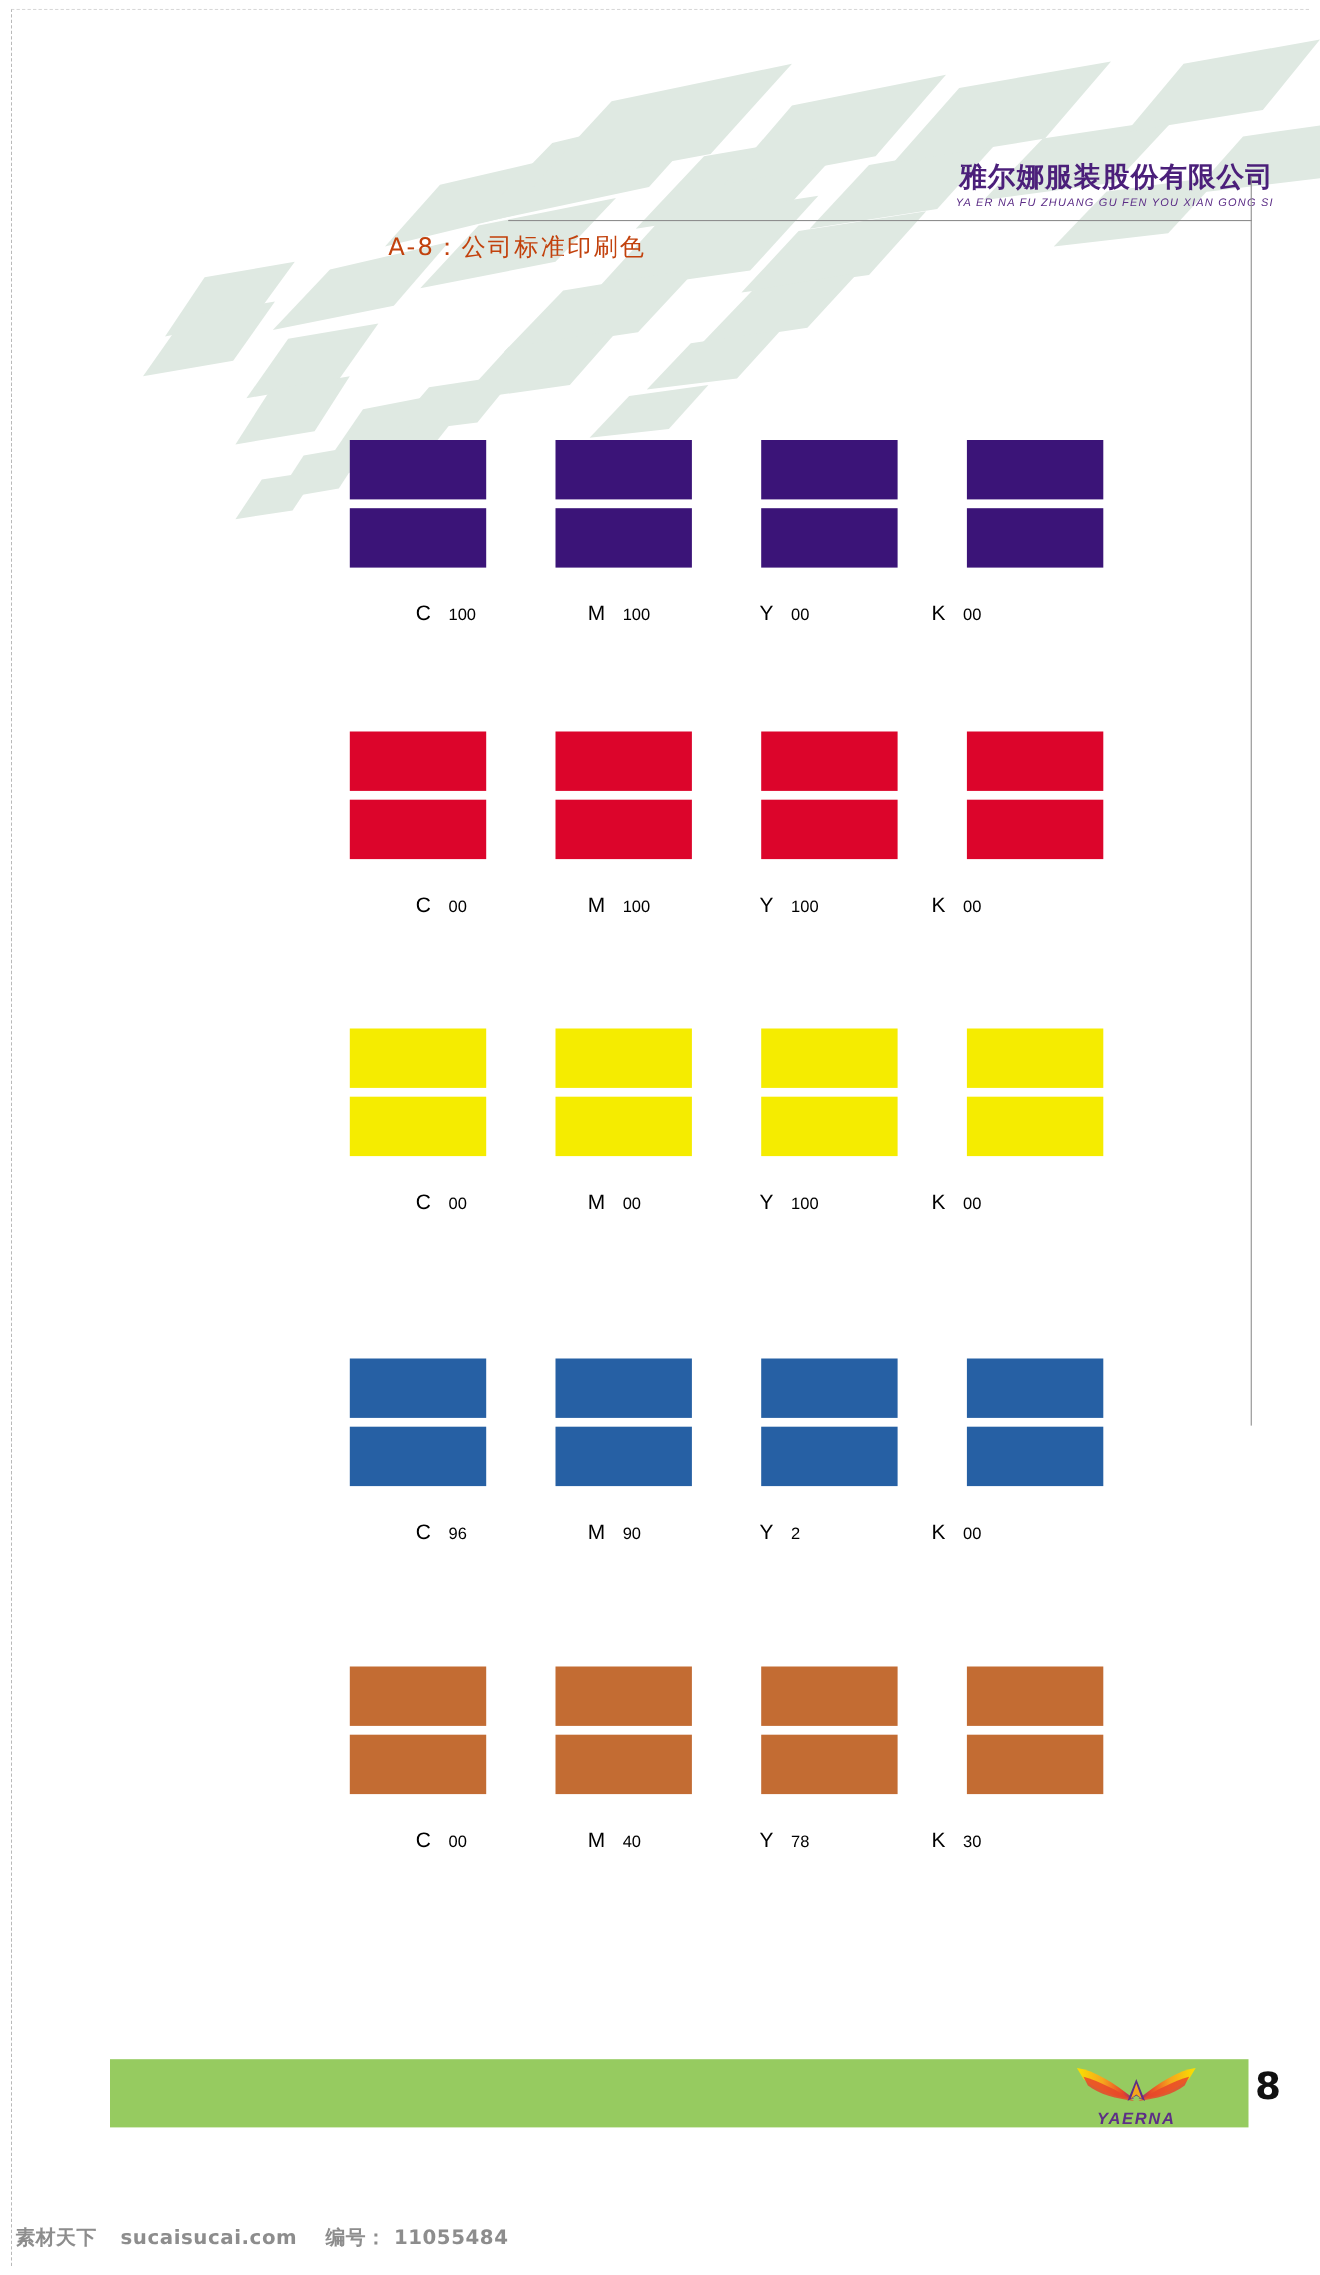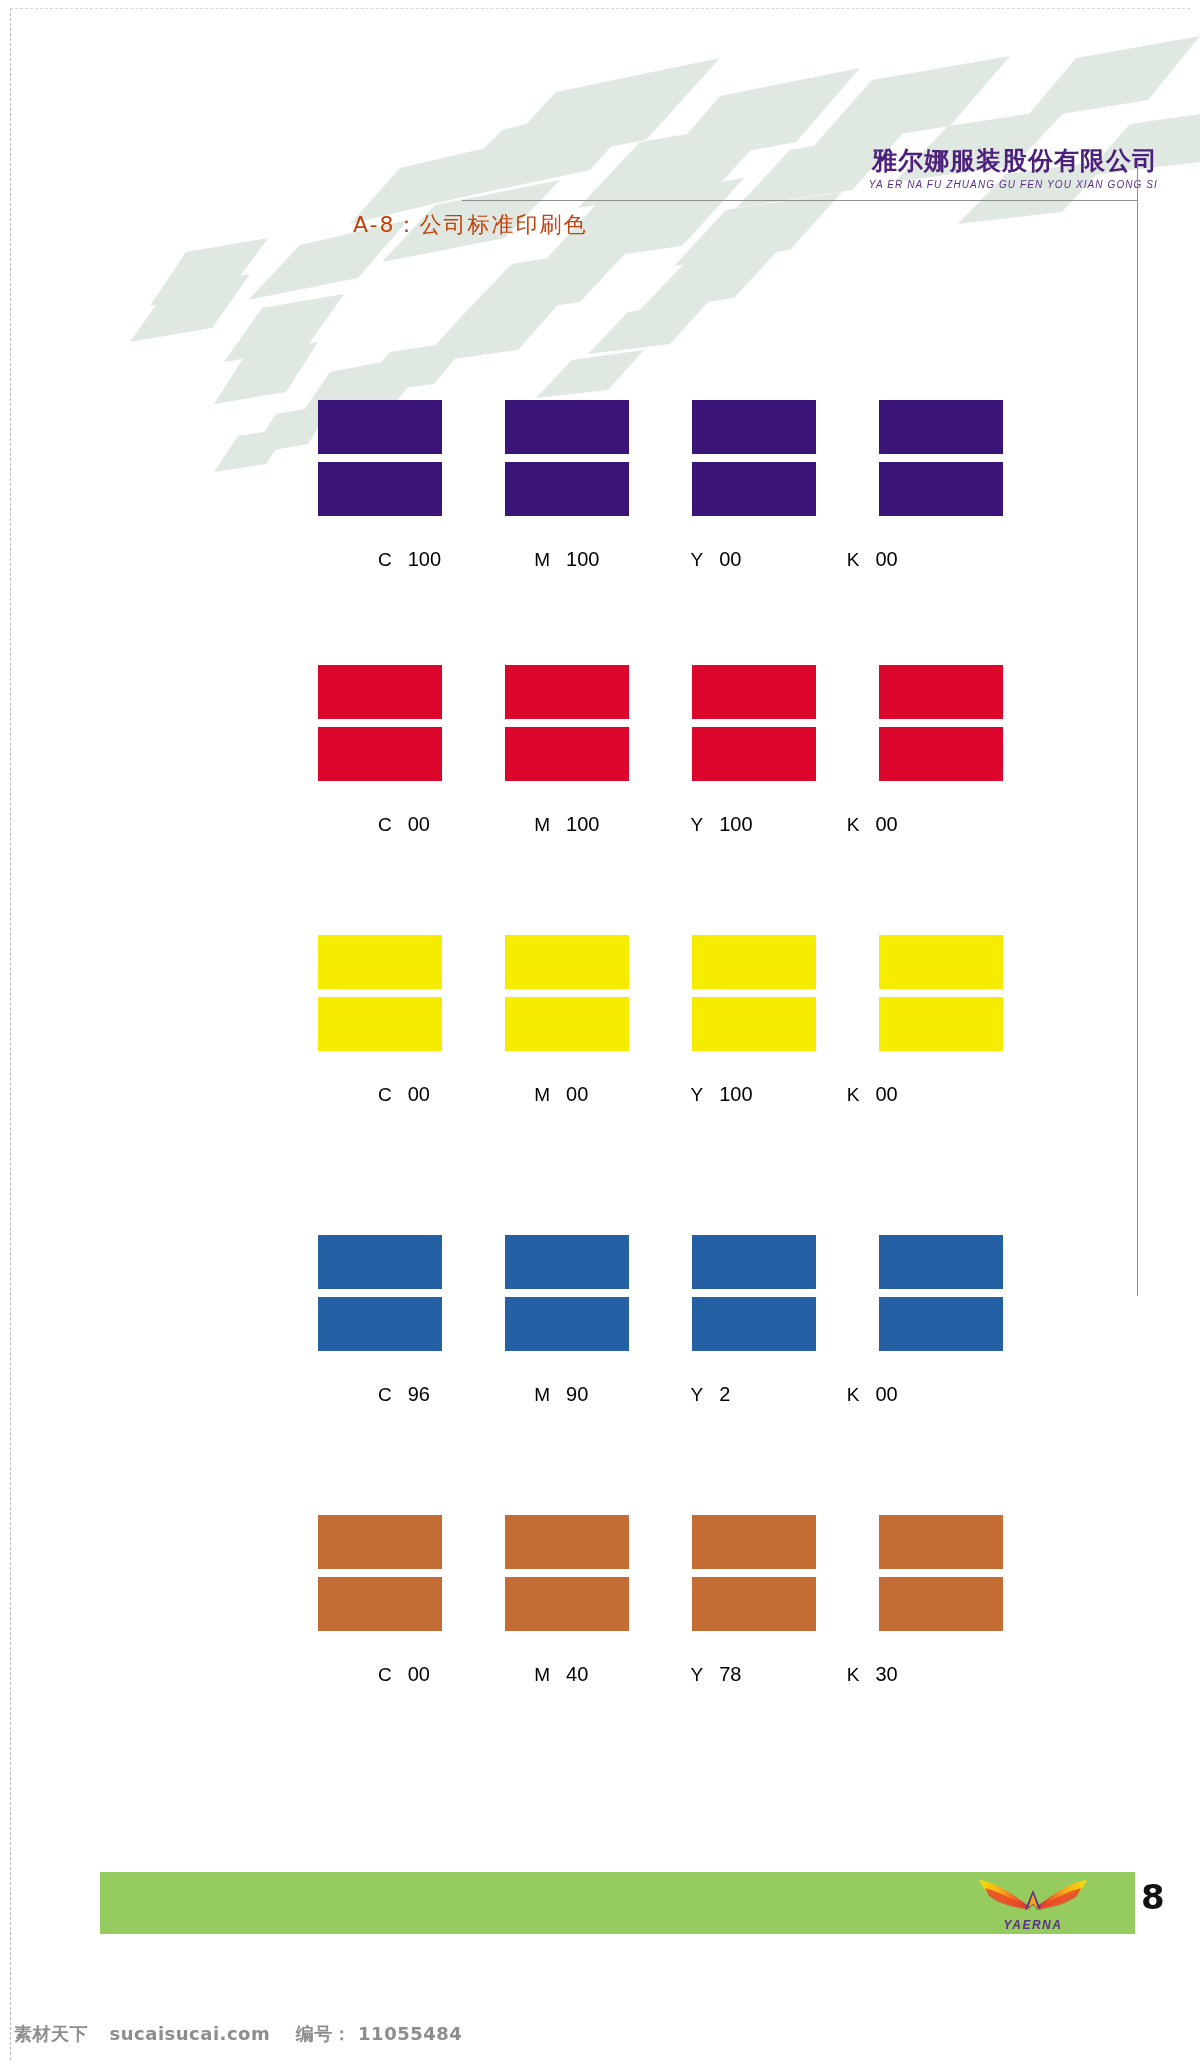--- a/index.html
+++ b/index.html
@@ -129,21 +129,21 @@
     white-space: nowrap;
   }
   .cmyk-key {
     font-family: "Liberation Sans", sans-serif;
     font-size: 19px;
     font-weight: 400;
     color: #000000;
   }
   .cmyk-val {
     font-family: "Liberation Sans", sans-serif;
-    font-size: 20px;
+    font-size: 15px;
     font-weight: 400;
     color: #000000;
   }
 
   
   .footer-bar {
     position: absolute;
     left: 100px;
     top: 1872px;
     width: 1035px;
@@ -157,21 +157,21 @@
     width: 116px;
     height: 60px;
   }
   .footer-logo-text {
     position: absolute;
     left: 0;
     top: 44px;
     width: 116px;
     text-align: center;
     font-family: "Liberation Sans", sans-serif;
-    font-size: 12px;
+    font-size: 15px;
     font-weight: 700;
     font-style: italic;
     letter-spacing: 1.5px;
     color: #5d2f86;
   }
   .page-number {
     position: absolute;
     left: 1141px;
     top: 1880px;
     font-family: "DejaVu Sans", "Liberation Sans", sans-serif;

